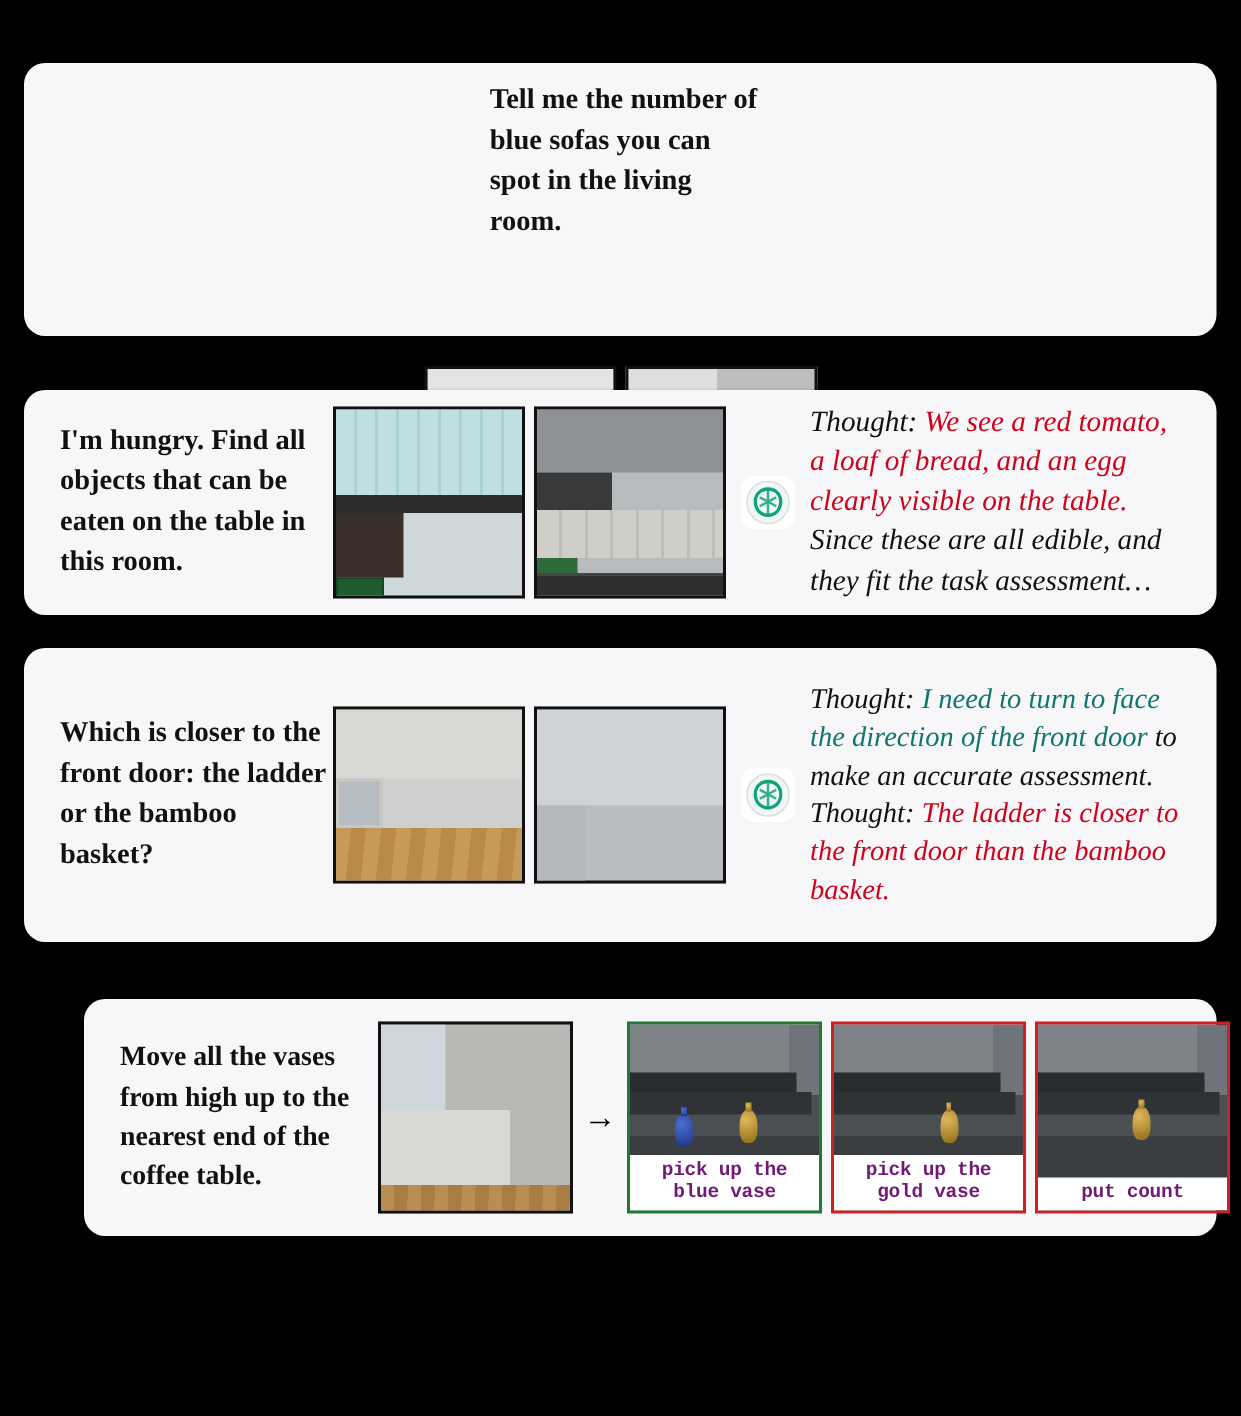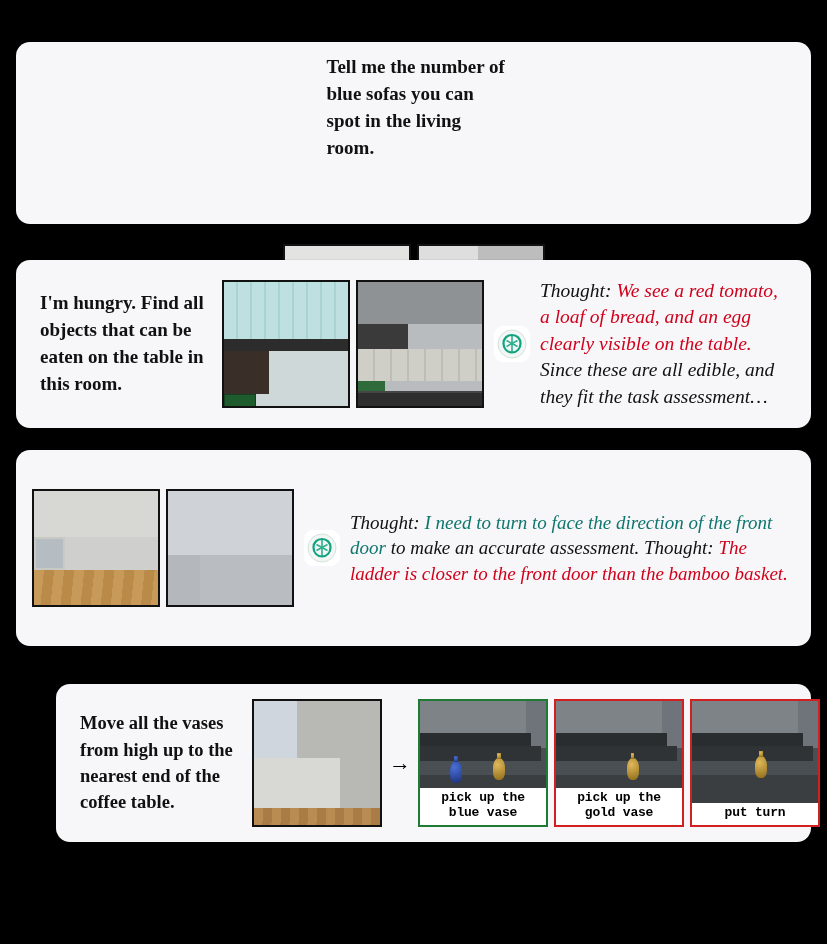--- a/index.html
+++ b/index.html
@@ -26,21 +26,21 @@
     background: #f7f7fa;
     border-radius: 14px;
     box-sizing: border-box;
     display: flex;
     align-items: center;
     padding: 12px 16px;
     margin-bottom: 18px;
     box-shadow: 0 0 0 1px rgba(0,0,0,0.05);
   }
   .card.c1 { margin-top: 42px; height: 182px; flex-direction: column; }
-  .card.c2 { height: 168px; margin-top: 36px; }
+  .card.c2 { height: 150px; margin-top: 36px; }
   .card.c3 { height: 196px; margin-top: 22px; }
   .card.c4 { height: 158px; margin-top: 38px; margin-left: 40px; }
 
   .prompt {
     font-family: "Liberation Serif", serif;
     font-weight: bold;
     font-size: 19px;
     line-height: 1.42;
     color: #111;
     width: 190px;
@@ -132,21 +132,21 @@
   .vase.gold { background: radial-gradient(circle at 35% 30%, #e0b85a, #8d6a17); }
   .vase .neck { position:absolute; left:35%; top:-5px; width:30%; height:6px; background:inherit; }
 
   .caption {
     position: absolute;
     left: 0;
     bottom: 0;
     width: 100%;
     box-sizing: border-box;
     background: #ffffff;
-    color: #000000;
+    color: #701a75;
     font-family: "Liberation Mono", monospace;
     font-size: 13px;
     font-weight: bold;
     line-height: 1.15;
     text-align: center;
     padding: 3px 2px 4px 2px;
     letter-spacing: -0.2px;
   }
 
   .arrow {
@@ -244,20 +244,21 @@
         <path d="M9.5 11.5 L20.5 17.5 M9.5 17.5 L20.5 11.5 M15 6.5 L15 23" stroke="#10a37f" stroke-width="1.6" opacity="0.85"></path>
       </svg>
     </div>
     <div class="thought">
       <span>Thought:</span>
       <span class="hl-red">We see a red tomato, a loaf of bread, and an egg clearly visible on the table.</span><span> Since these are all edible, and they fit the task assessment…</span>
     </div>
   </div>
 
   <div class="card c3">
+    <div class="prompt">Which is closer to the front door: the ladder or the bamboo basket?</div>
     <div class="frames">
       <div class="frame s3a">
         <div class="wall4"></div>
           <div class="window"></div>
         <div class="wood"></div>
 
       </div>
       <div class="frame s3b">
         <div class="hallwall"></div>
           <div class="hallL"></div>
@@ -310,21 +311,21 @@
           </div>
         <div class="caption">pick up the<br>gold vase</div>
       </div>
       <div class="frame red vscene">
         <div class="panel"></div>
           <div class="shelfhi"></div>
           <div class="shelflo"></div>
         <div class="vase gold" style="left:50%;top:44%;">
             <span class="neck"></span>
           </div>
-        <div class="caption">put turn</div>
+        <div class="caption">put count</div>
       </div>
     </div>
     <div class="spacer"></div>
     <div class="logo gpt">
       <svg width="30" height="30" viewBox="0 0 30 30">
         <circle cx="15" cy="15" r="14" fill="#f2f6f4" stroke="#d5e2dc" stroke-width="1"></circle>
         <path d="M15 6 C20 6 23.5 9.5 23.5 14.5 C23.5 19.5 20 23.5 15 23.5 C10 23.5 6.5 19.5 6.5 14.5 C6.5 9.5 10 6 15 6 Z" fill="none" stroke="#10a37f" stroke-width="2.2"></path>
         <path d="M9.5 11.5 L20.5 17.5 M9.5 17.5 L20.5 11.5 M15 6.5 L15 23" stroke="#10a37f" stroke-width="1.6" opacity="0.85"></path>
       </svg>
     </div>

